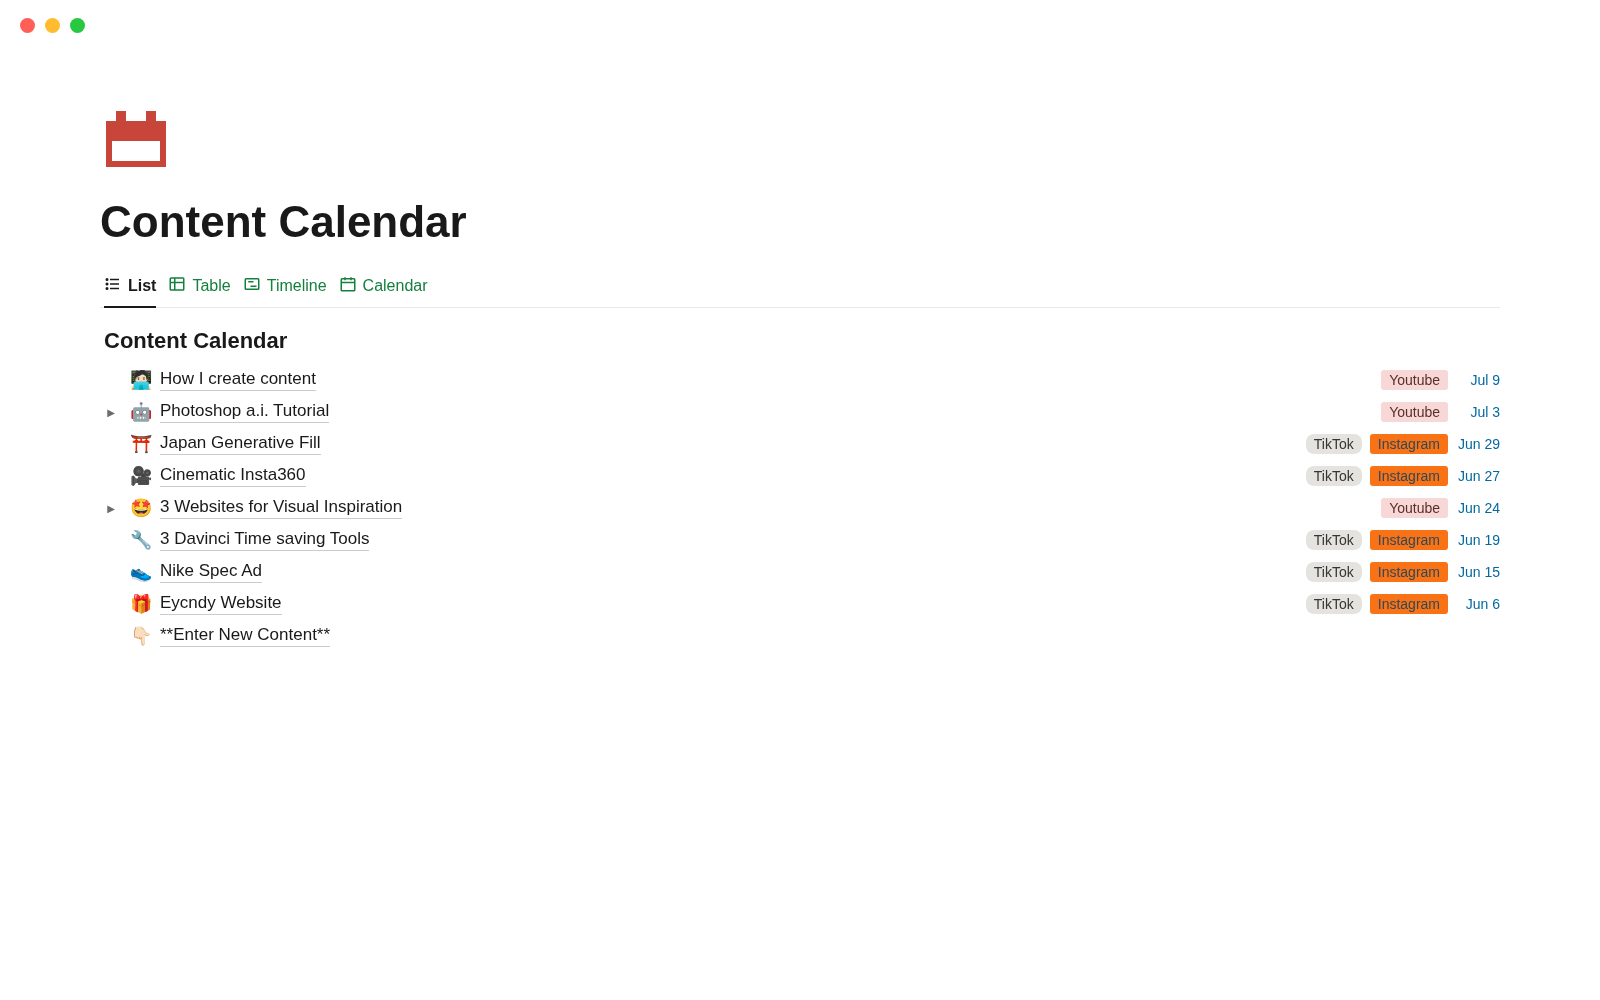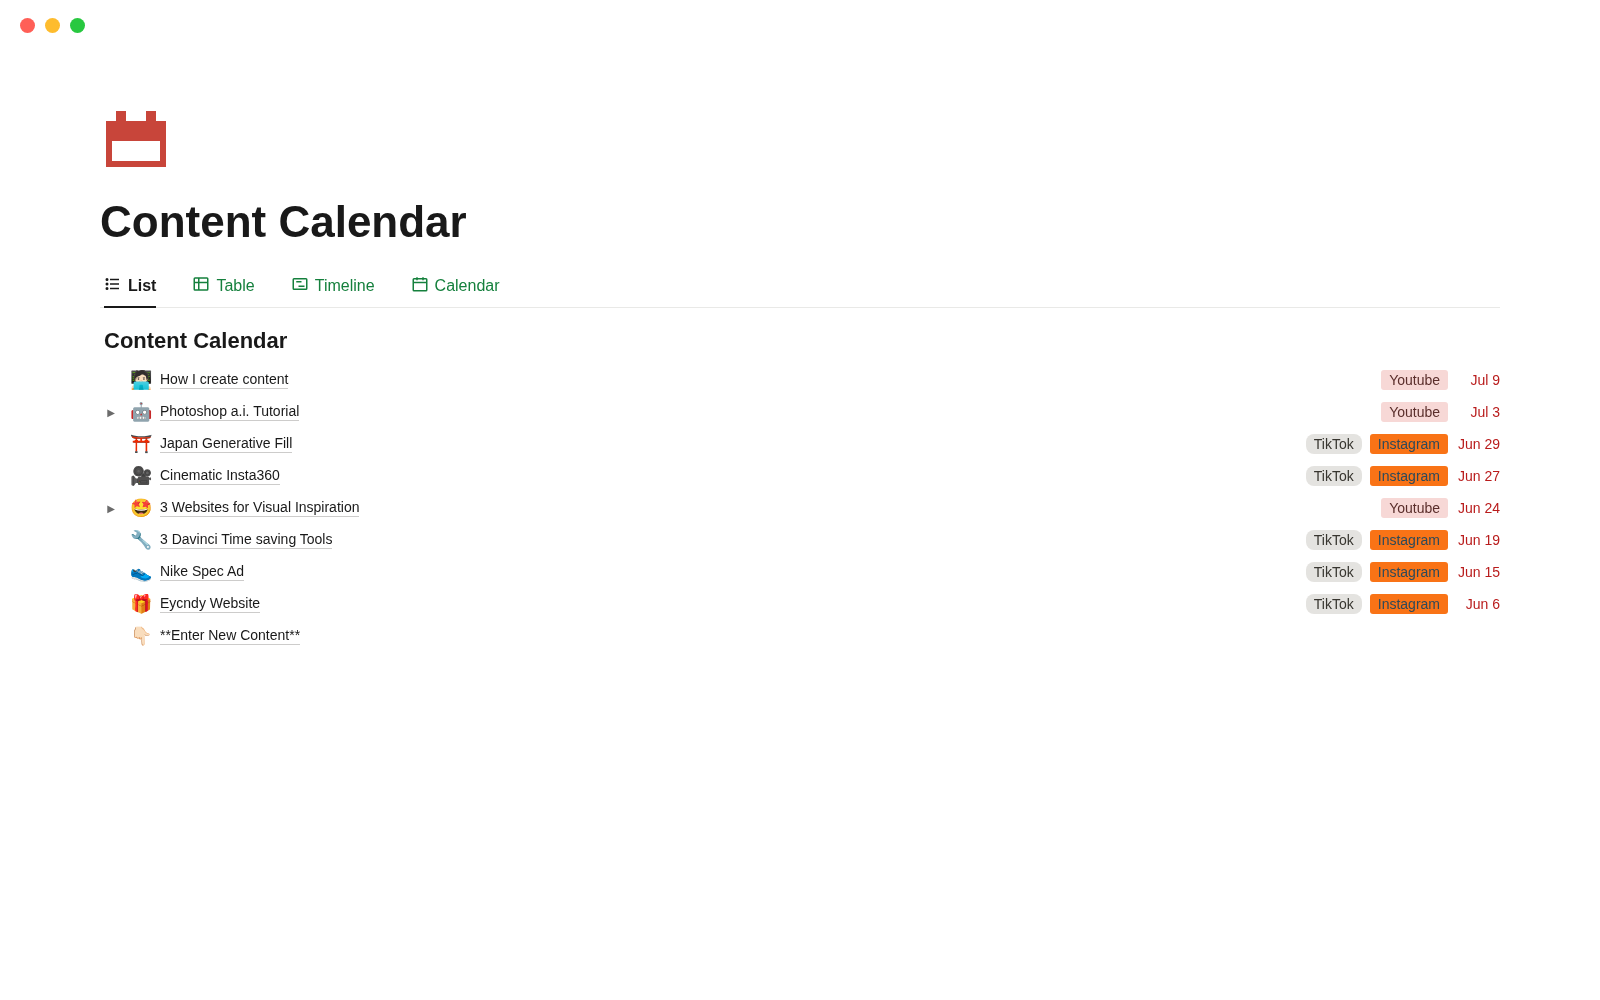--- a/index.html
+++ b/index.html
@@ -61,21 +61,21 @@
   .page-title {
     font-size: 44px;
     font-weight: 700;
     color: #191919;
     margin-bottom: 20px;
   }
 
   .view-tabs {
     display: flex;
     align-items: center;
-    gap: 36px;
+    gap: 12px;
     border-bottom: 1px solid #e9e9e7;
     padding: 0 4px;
     min-height: 40px;
   }
   .view-tab {
     display: flex;
     align-items: center;
     gap: 6px;
     font-size: 16px;
     color: #15803d;
@@ -125,21 +125,21 @@
     justify-content:center;
     color:#6b6b6b;
     font-size:10px;
   }
   .emoji {
     width: 22px;
     text-align: center;
     font-size: 18px;
   }
   .title-text {
-    font-size: 14px;
+    font-size: 17px;
     color: #191919;
     border-bottom: 1px solid rgba(55,53,47,0.25);
     padding-bottom: 1px;
     cursor: pointer;
   }
   .row-right {
     margin-left: auto;
     display: flex;
     align-items: center;
     gap: 4px;
@@ -149,21 +149,21 @@
     font-size: 14px;
     padding: 2px 8px;
     border-radius: 3px;
     color: #37352f;
   }
   .tag-youtube   { background: #f7d8d6; color:#5a2e2b; }
   .tag-tiktok    { background: #e4e3e0; border-radius: 8px; }
   .tag-instagram { background: #f97316; color:#2d4a5a; }
   .date {
     font-size: 14px;
-    color: #b91c1c;
+    color: #0369a1;
     min-width: 48px;
     text-align: right;
   }
 </style>
 </head>
 <body>
 
 <div class="traffic-lights">
   <div class="traffic-light tl-red"></div>
   <div class="traffic-light tl-yellow"></div>

